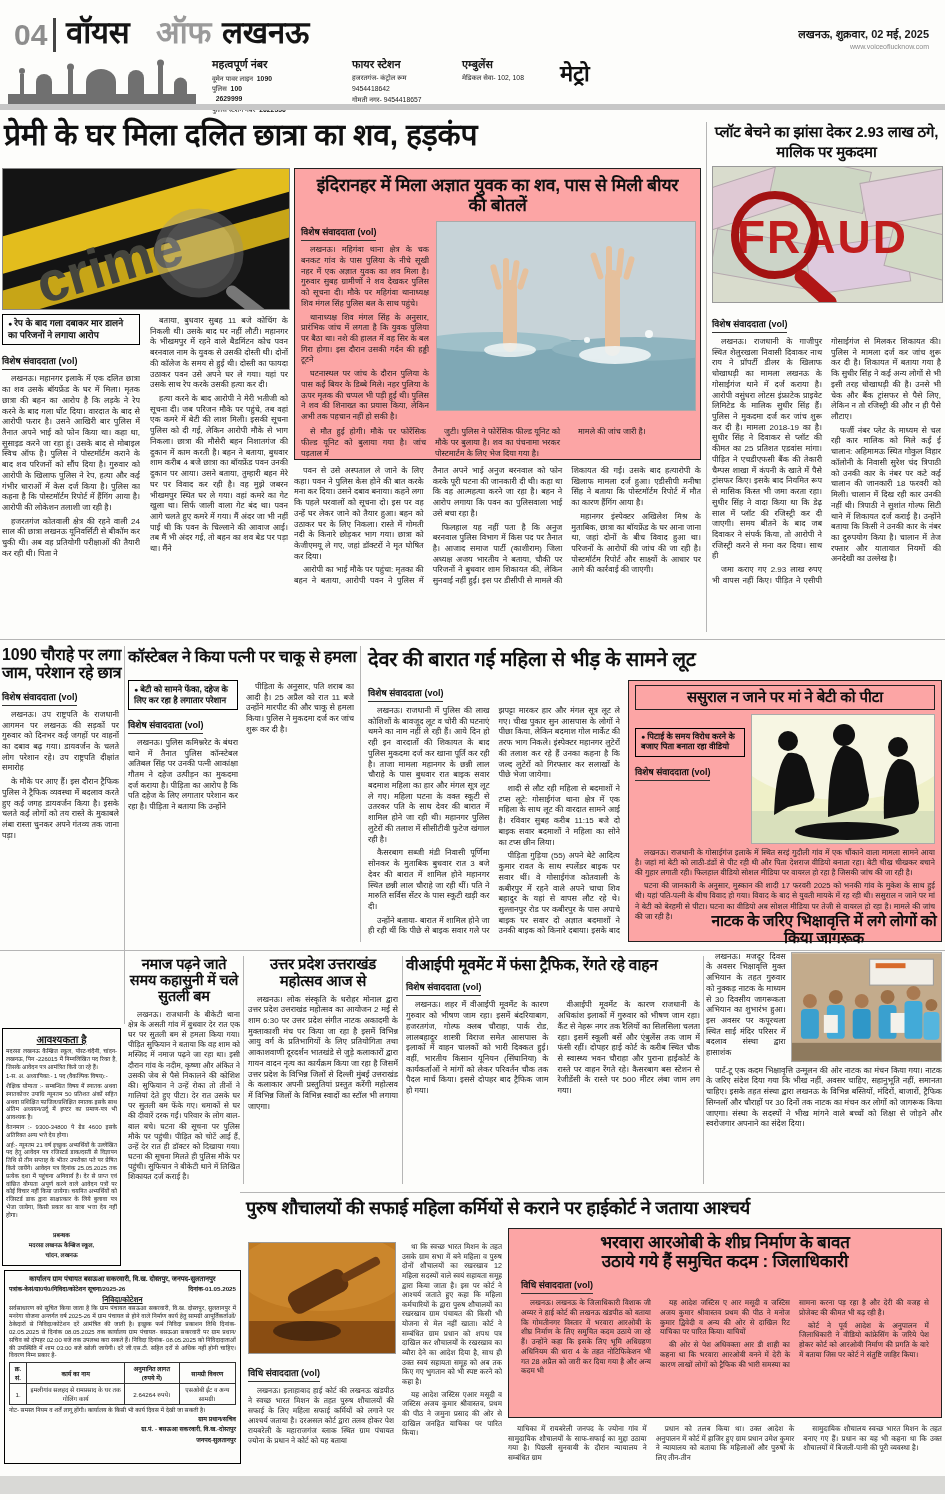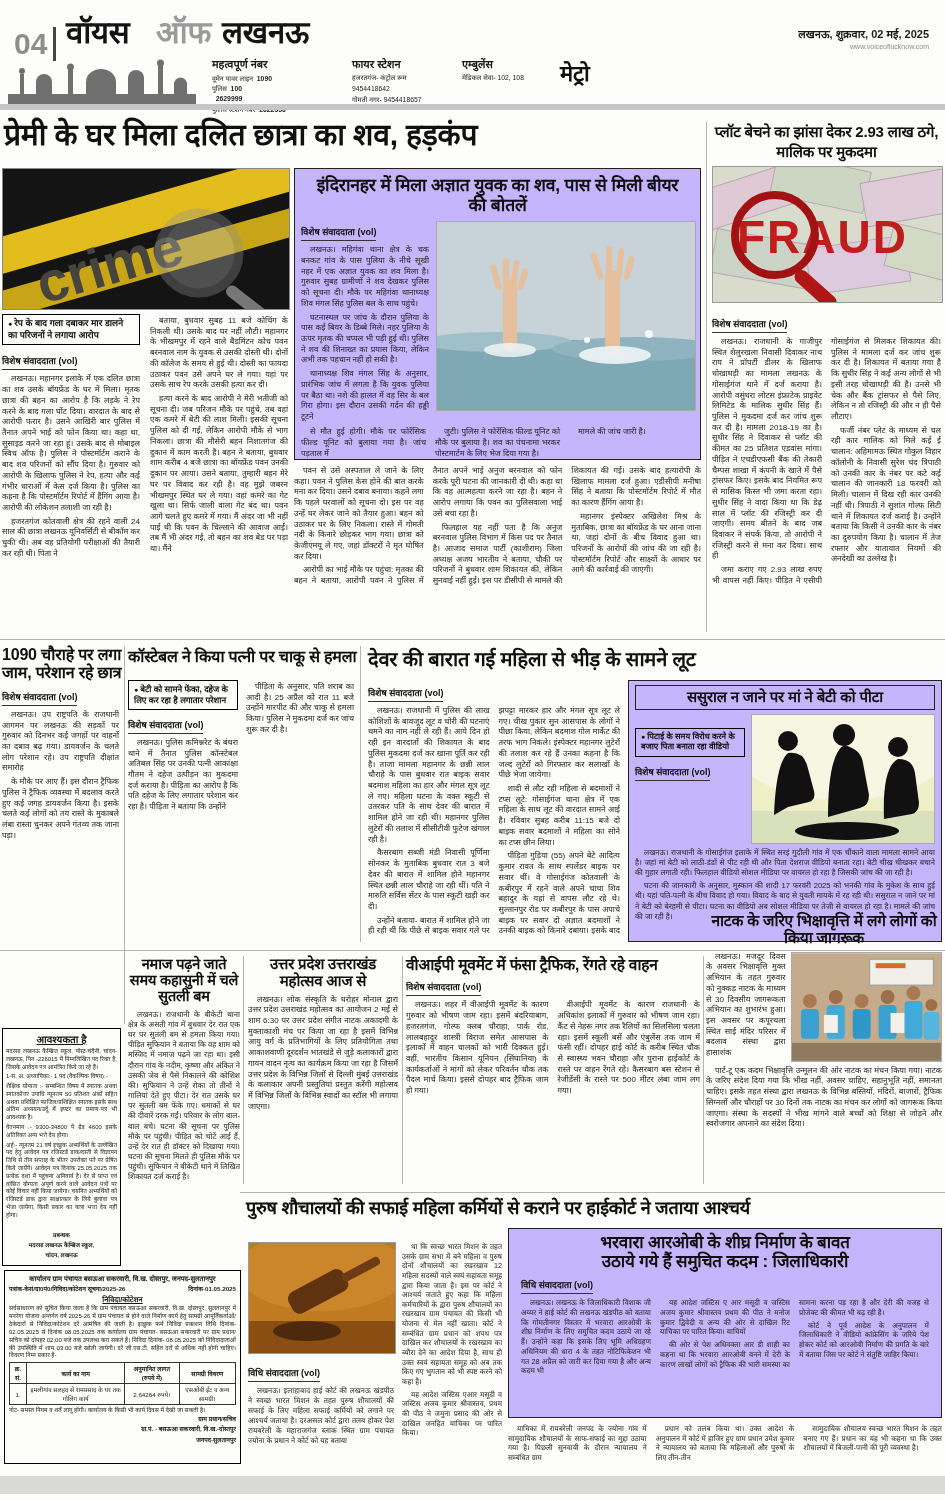--- a/index.html
+++ b/index.html
@@ -7,38 +7,38 @@
         font-family:"Liberation Sans","DejaVu Sans",sans-serif;color:#1a1a1a;overflow:hidden;}
   .abs{position:absolute;}
   .hl{font-weight:700;color:#101010;line-height:1.12;letter-spacing:-0.2px;}
   .body{font-size:8px;line-height:1.34;text-align:justify;color:#222;overflow:hidden;}
   .body p{margin:0 0 3px 0;text-indent:9px;}
   .body p:first-child{text-indent:9px;}
   .byline{font-size:9px;font-weight:700;color:#111;border-bottom:1.5px solid #333;
           padding-bottom:2px;margin-bottom:4px;display:inline-block;}
   .bbox{border:1.2px solid #000;padding:3px 5px;font-size:9px;font-weight:700;line-height:1.3;color:#111;}
   .bbox::before{content:"● ";font-size:7px;}
-  .storybox{border:1.2px solid #222;background:#c4b5fd;}
+  .storybox{border:1.2px solid #222;background:#fca5a5;}
   .vr{position:absolute;width:1px;background:#b5b5b5;}
   .hr{position:absolute;height:1px;background:#b5b5b5;}
   .cols2{column-count:2;column-gap:9px;}
   .cols3{column-count:3;column-gap:9px;}
   .center{text-align:center;}
   .tiny{font-size:6.4px;line-height:1.32;text-align:justify;}
   .tiny p{margin:0 0 2px 0;}
   table.tender{border-collapse:collapse;width:100%;font-size:6.2px;margin:2px 0;}
   table.tender th,table.tender td{border:1px solid #333;padding:1px 2px;text-align:center;}
 </style>
 </head>
 <body>
 
 <div class="page">
 
   <div class="abs" style="left:0;top:0;width:945px;height:112px;">
-    <span class="abs" style="left:14px;top:27px;font-size:30px;font-weight:800;color:#8d8d8d;border-right:3px solid #444;padding-right:6px;">04</span>
+    <span class="abs" style="left:14px;top:18px;font-size:30px;font-weight:800;color:#8d8d8d;border-right:3px solid #444;padding-right:6px;">04</span>
     <span class="abs hl" style="left:66px;top:16px;font-size:31px;color:#141414;">वॉयस</span>
     <span class="abs hl" style="left:156px;top:16px;font-size:31px;color:#9a9a9a;">ऑफ</span>
     <span class="abs hl" style="left:222px;top:16px;font-size:31px;color:#141414;">लखनऊ</span>
 
     <span class="abs" style="right:16px;top:26px;font-size:11px;font-weight:700;text-align:right;">लखनऊ, शुक्रवार, 02 मई, 2025</span>
     <span class="abs" style="right:16px;top:43px;font-size:7px;color:#8a8a8a;text-align:right;">www.voiceoflucknow.com</span>
 
     <svg class="abs" style="left:8px;top:56px;" width="188" height="52" viewBox="0 0 188 52">
       <g fill="#707070">
         <rect x="0" y="38" width="188" height="14"></rect>
@@ -116,22 +116,22 @@
       <p>हत्या करने के बाद आरोपी ने मेरी भतीजी को सूचना दी। जब परिजन मौके पर पहुंचे, तब वहां एक कमरे में बेटी की लाश मिली। इसकी सूचना पुलिस को दी गई, लेकिन आरोपी मौके से भाग निकला। छात्रा की मौसेरी बहन निशातगंज की दुकान में काम करती है। बहन ने बताया, बुधवार शाम करीब 4 बजे छात्रा का बॉयफ्रेंड पवन उनकी दुकान पर आया। उसने बताया, तुम्हारी बहन मेरे घर पर विवाद कर रही है। वह मुझे जबरन भीखमपुर स्थित घर ले गया। वहां कमरे का गेट खुला था। सिर्फ जाली वाला गेट बंद था। पवन आगे चलते हुए कमरे में गया। मैं अंदर जा भी नहीं पाई थी कि पवन के चिल्लाने की आवाज आई। तब मैं भी अंदर गई, तो बहन का शव बेड पर पड़ा था। मैंने</p>
     </div>
 
   <div class="abs storybox" style="left:294px;top:168px;width:407px;height:292px;padding:5px 6px;box-sizing:border-box;">
     <div class="hl center" style="font-size:17.5px;margin:2px 8px 6px 8px;">इंदिरानहर में मिला अज्ञात युवक का शव, पास से मिली बीयर की बोतलें</div>
     <div style="display:flex;gap:7px;">
       <div style="width:128px;flex:0 0 128px;">
         <span class="byline">विशेष संवाददाता (vol)</span>
         <div class="body" style="height:178px;">
             <p>लखनऊ। महिगंवा थाना क्षेत्र के चक बनकट गांव के पास पुलिया के नीचे सूखी नहर में एक अज्ञात युवक का शव मिला है। गुरुवार सुबह ग्रामीणों ने शव देखकर पुलिस को सूचना दी। मौके पर महिगंवा थानाध्यक्ष शिव मंगल सिंह पुलिस बल के साथ पहुंचे।</p>
+            <p>थानाध्यक्ष शिव मंगल सिंह के अनुसार, प्रारंभिक जांच में लगता है कि युवक पुलिया पर बैठा था। नशे की हालत में वह सिर के बल गिरा होगा। इस दौरान उसकी गर्दन की हड्डी टूटने</p>
             <p>घटनास्थल पर जांच के दौरान पुलिया के पास कई बियर के डिब्बे मिले। नहर पुलिया के ऊपर मृतक की चप्पल भी पड़ी हुई थी। पुलिस ने शव की शिनाख्त का प्रयास किया, लेकिन अभी तक पहचान नहीं हो सकी है।</p>
-            <p>थानाध्यक्ष शिव मंगल सिंह के अनुसार, प्रारंभिक जांच में लगता है कि युवक पुलिया पर बैठा था। नशे की हालत में वह सिर के बल गिरा होगा। इस दौरान उसकी गर्दन की हड्डी टूटने</p>
           </div>
       </div>
       <svg width="258" height="188" viewBox="0 0 258 188" style="border:1px solid #aaa;flex:0 0 auto;">
         <rect width="258" height="188" fill="#c7d3d8"></rect>
         <rect y="118" width="258" height="70" fill="#7fa8b5"></rect>
         <ellipse cx="60" cy="120" rx="75" ry="10" fill="#9fc0c9"></ellipse>
         <ellipse cx="200" cy="127" rx="85" ry="12" fill="#8fb4bf"></ellipse>
         <g fill="#e6c09c">
           <rect x="66" y="58" width="14" height="72" rx="7"></rect>
           <rect x="56" y="42" width="6" height="26" rx="3" transform="rotate(-15 59 55)"></rect>

